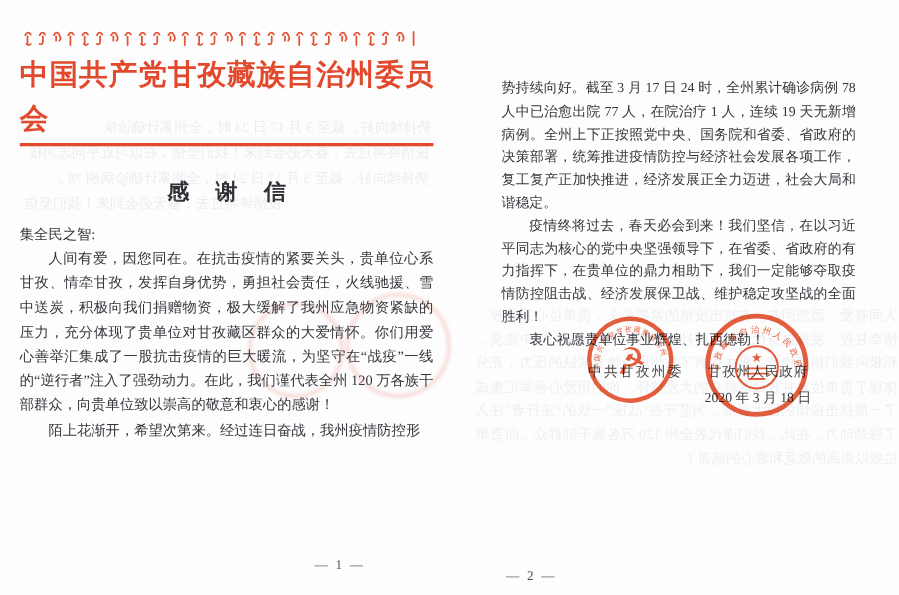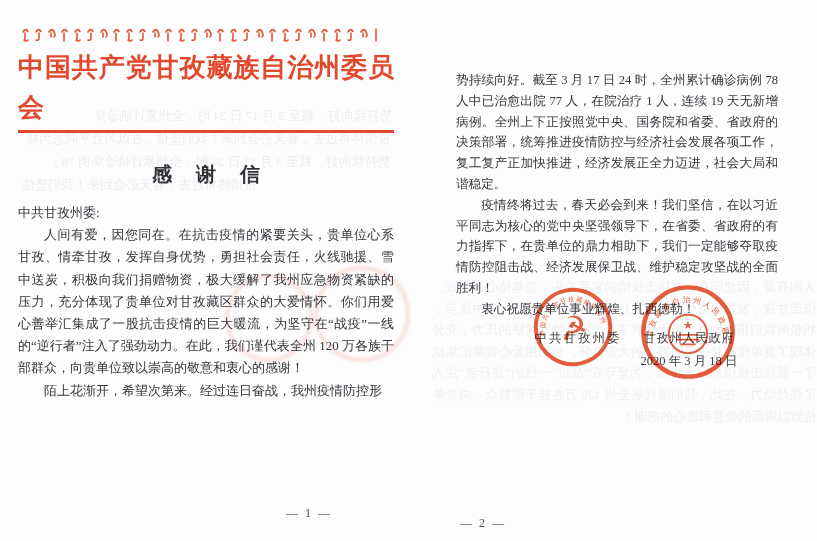--- a/index.html
+++ b/index.html
@@ -81,21 +81,21 @@
 
     <div class="org-title">中国共产党甘孜藏族自治州委员会</div>
 
     <div class="red-rule"></div>
 
     <div class="letter-title">
       <span>感谢信</span>
     </div>
 
     <div class="body1">
-      <p class="salutation">中共甘孜州委:</p>
+      <p class="salutation">集全民之智:</p>
       <p class="para">人间有爱，因您同在。在抗击疫情的紧要关头，贵单位心系甘孜、情牵甘孜，发挥自身优势，勇担社会责任，火线驰援、雪中送炭，积极向我们捐赠物资，极大缓解了我州应急物资紧缺的压力，充分体现了贵单位对甘孜藏区群众的大爱情怀。你们用爱心善举汇集成了一股抗击疫情的巨大暖流，为坚守在“战疫”一线的“逆行者”注入了强劲动力。在此，我们谨代表全州 120 万各族干部群众，向贵单位致以崇高的敬意和衷心的感谢！</p>
       <p class="para">陌上花渐开，希望次第来。经过连日奋战，我州疫情防控形</p>
     </div>
 
     <div class="pagenum p1">— 1 —</div>
   </div>
 
   <div class="page2">
 
     <div class="bleed b2block">人间有爱，因您同在。在抗击疫情的紧要关头，贵单位心系甘孜、情牵甘孜，发挥自身优势，勇担社会责任，火线驰援、雪中送炭，积极向我们捐赠物资，极大缓解了我州应急物资紧缺的压力，充分体现了贵单位对甘孜藏区群众的大爱情怀。你们用爱心善举汇集成了一股抗击疫情的巨大暖流，为坚守在“战疫”一线的“逆行者”注入了强劲动力。在此，我们谨代表全州 120 万各族干部群众，向贵单位致以崇高的敬意和衷心的感谢！</div>

